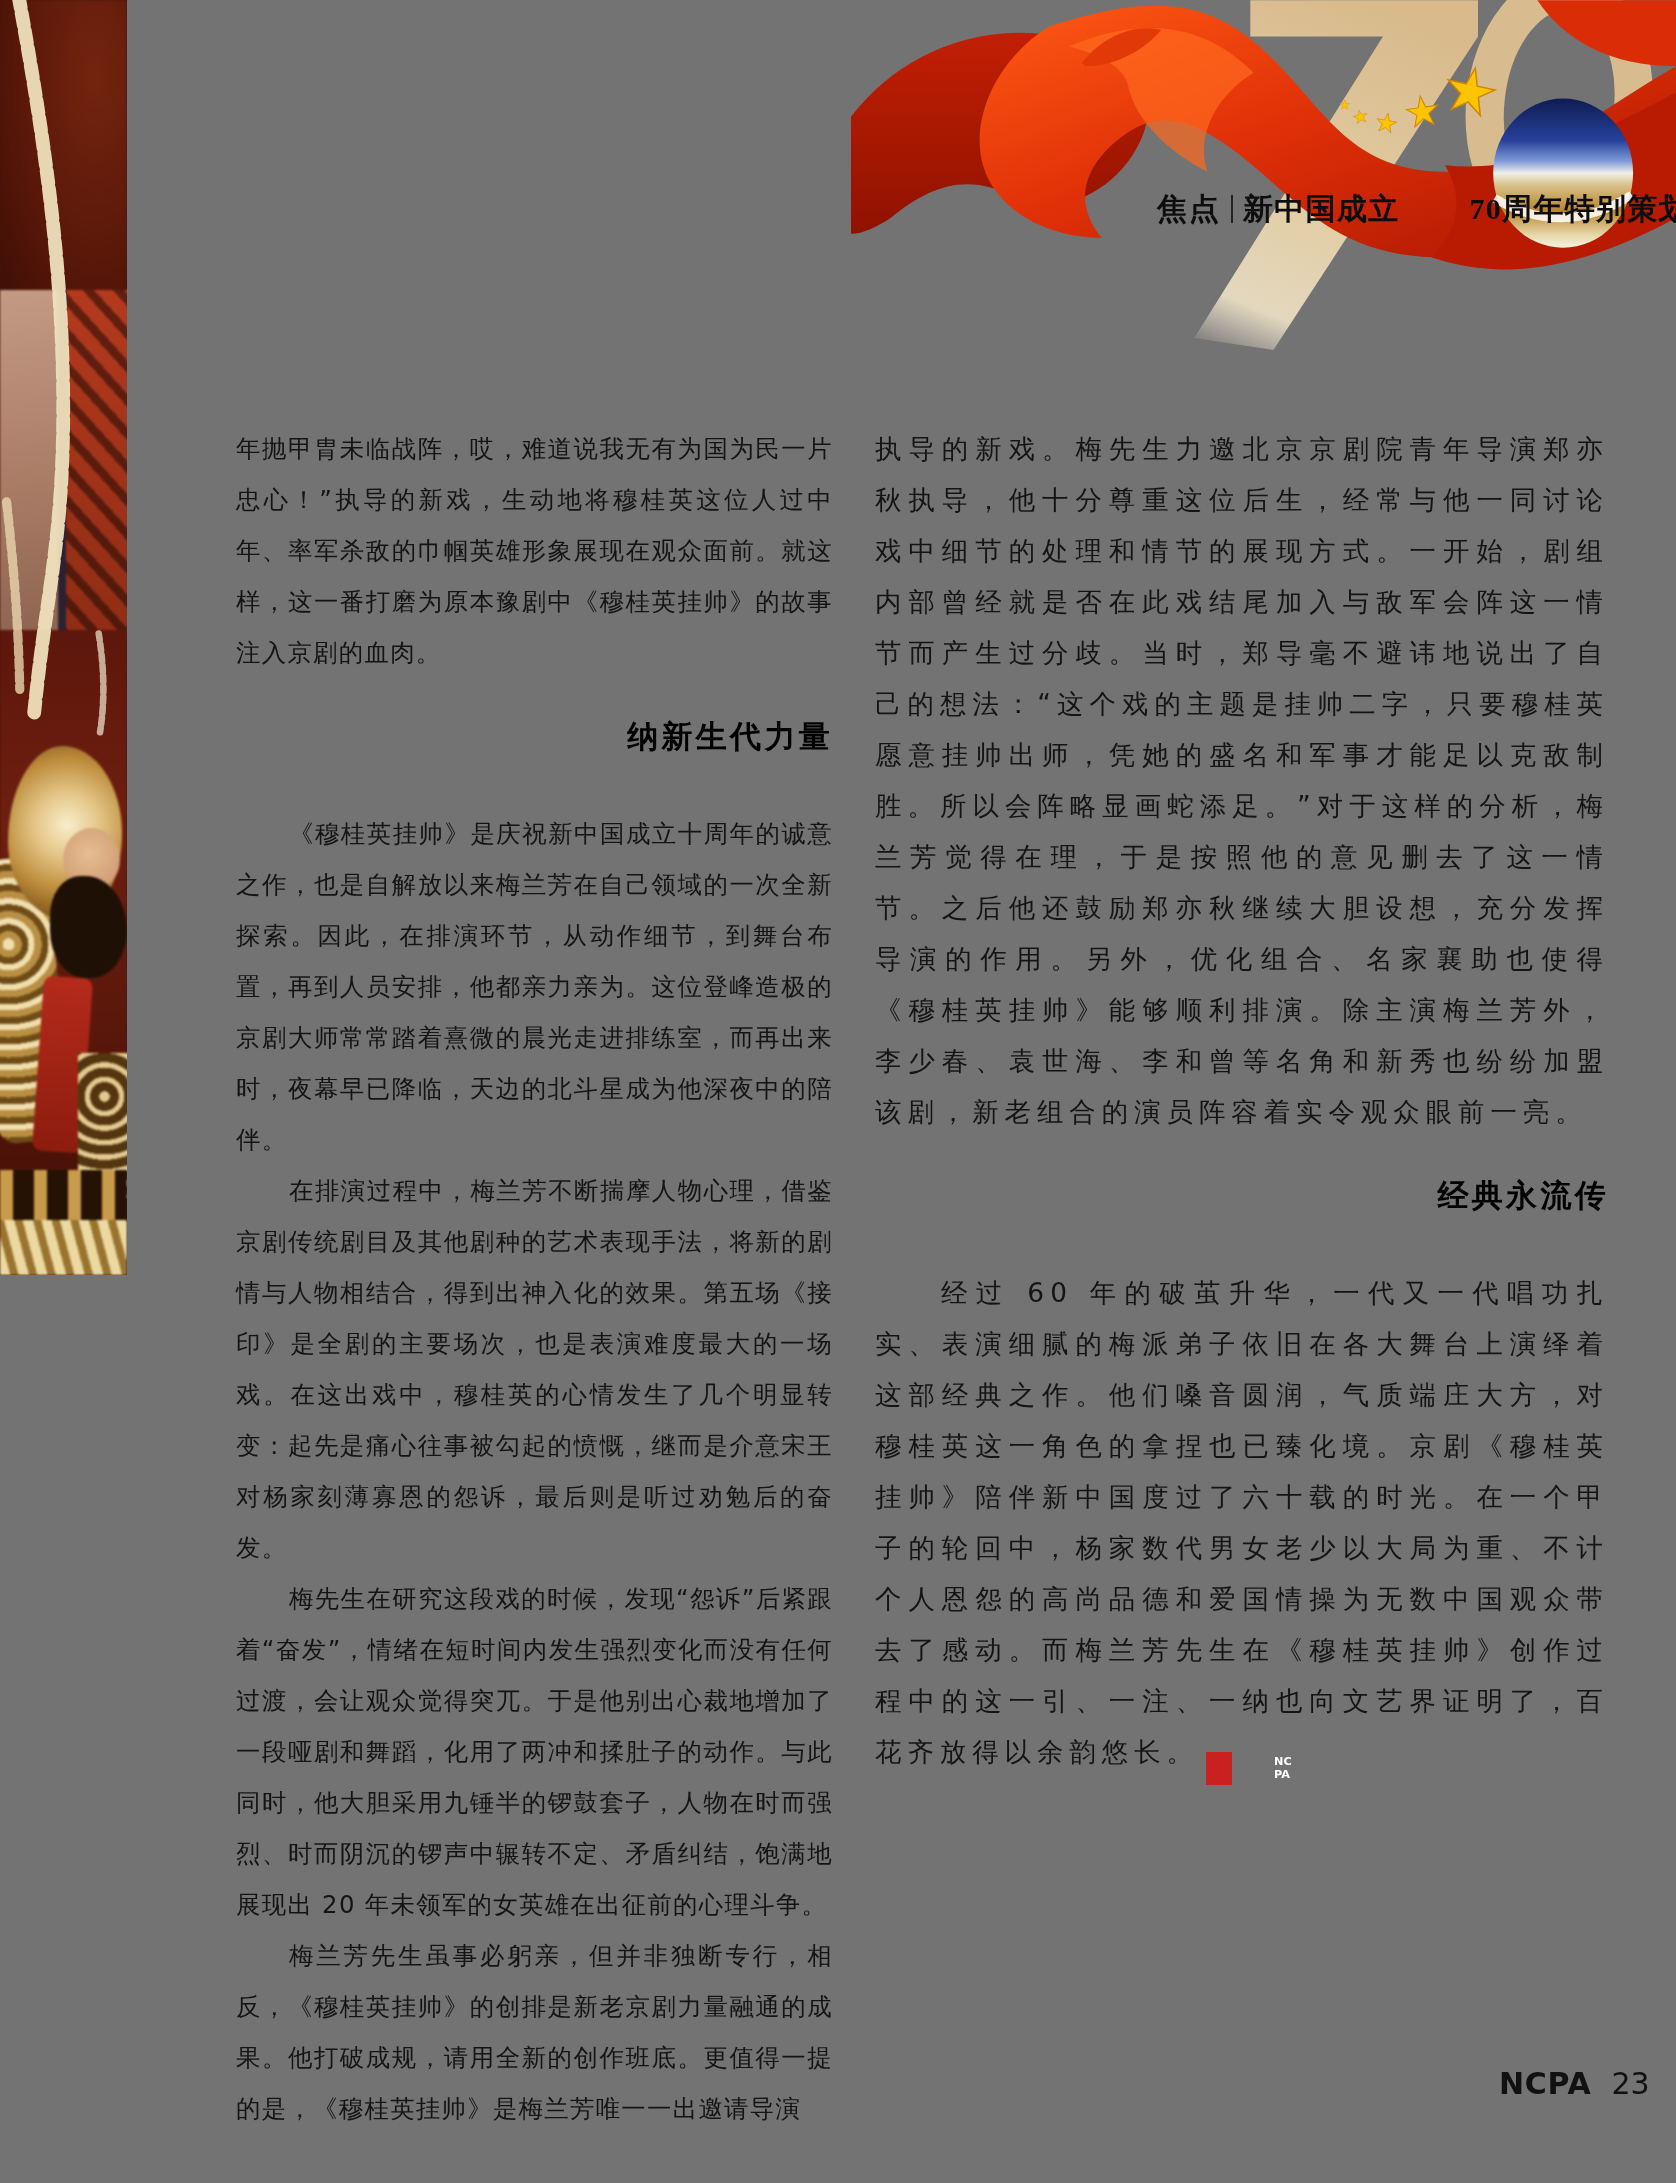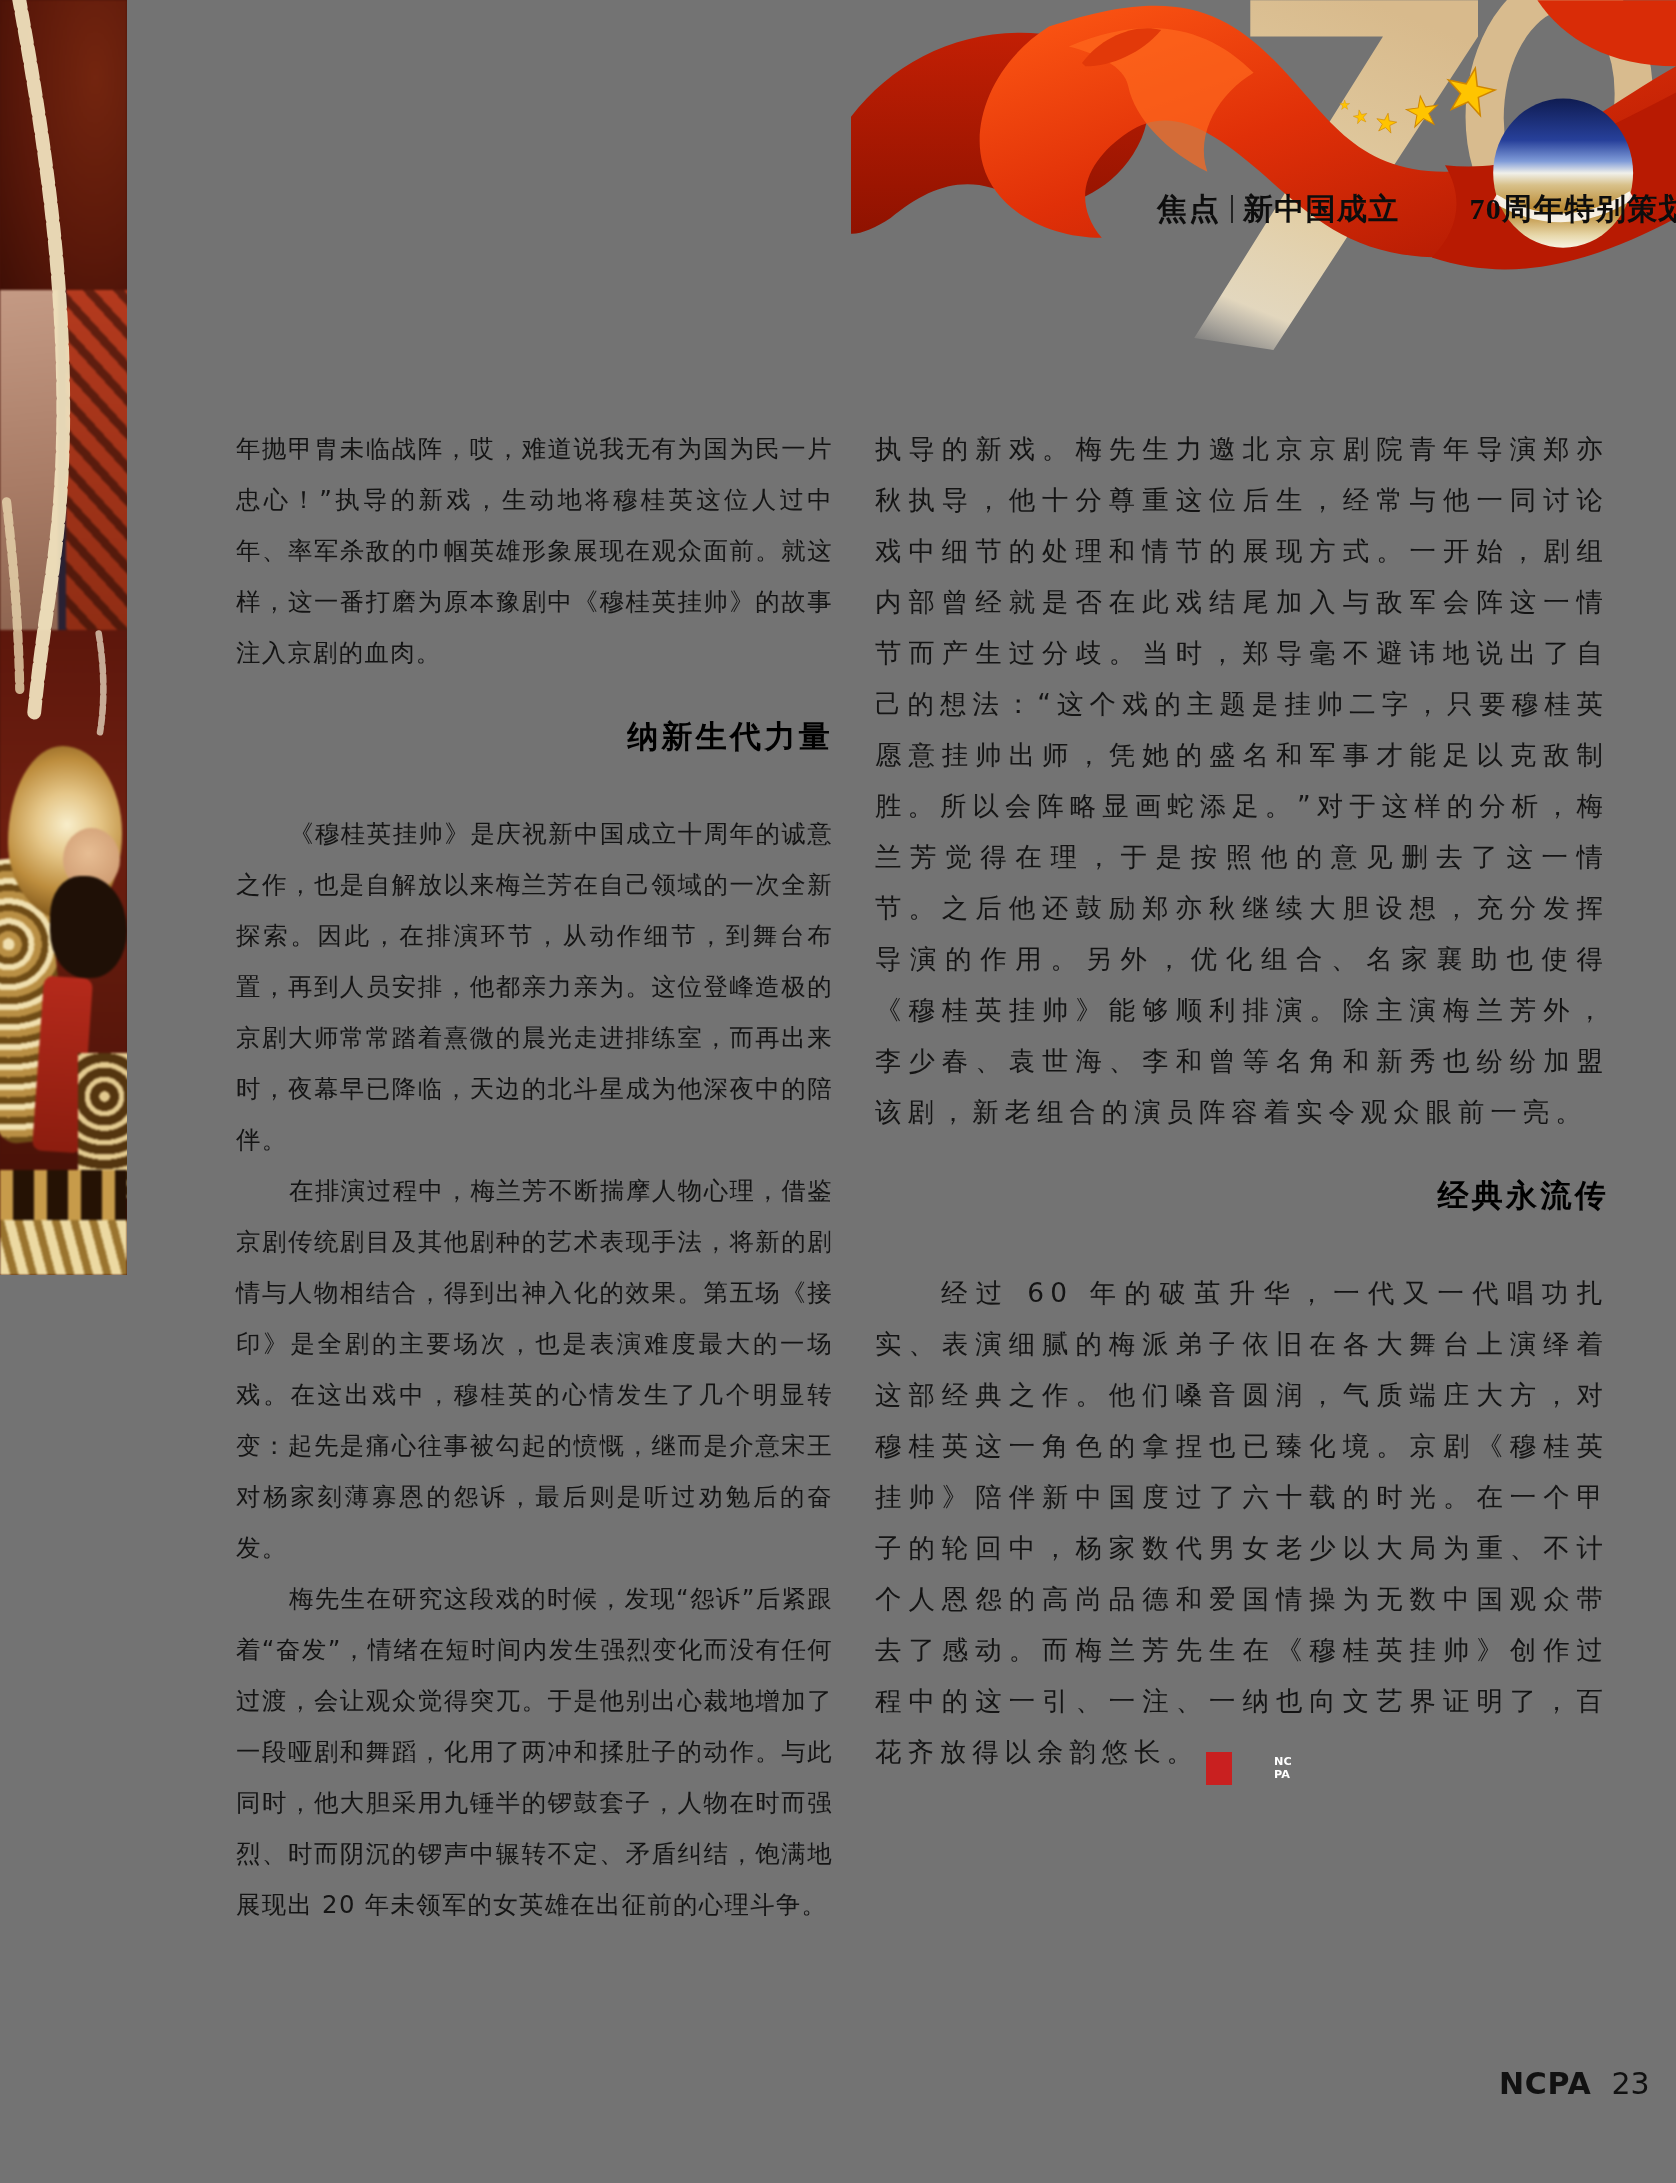--- a/index.html
+++ b/index.html
@@ -158,20 +158,21 @@
     <span class="caption-gap"></span>
     <span class="caption-serif">70周年特别策划</span>
   </div>
 
   <div class="col col-left">
     <p>年抛甲胄未临战阵，哎，难道说我无有为国为民一片忠心！”执导的新戏，生动地将穆桂英这位人过中年、率军杀敌的巾帼英雄形象展现在观众面前。就这样，这一番打磨为原本豫剧中《穆桂英挂帅》的故事注入京剧的血肉。</p>
     <h3 class="section-heading">纳新生代力量</h3>
     <p class="indent">《穆桂英挂帅》是庆祝新中国成立十周年的诚意之作，也是自解放以来梅兰芳在自己领域的一次全新探索。因此，在排演环节，从动作细节，到舞台布置，再到人员安排，他都亲力亲为。这位登峰造极的京剧大师常常踏着熹微的晨光走进排练室，而再出来时，夜幕早已降临，天边的北斗星成为他深夜中的陪伴。</p>
     <p class="indent">在排演过程中，梅兰芳不断揣摩人物心理，借鉴京剧传统剧目及其他剧种的艺术表现手法，将新的剧情与人物相结合，得到出神入化的效果。第五场《接印》是全剧的主要场次，也是表演难度最大的一场戏。在这出戏中，穆桂英的心情发生了几个明显转变：起先是痛心往事被勾起的愤慨，继而是介意宋王对杨家刻薄寡恩的怨诉，最后则是听过劝勉后的奋发。</p>
     <p class="indent">梅先生在研究这段戏的时候，发现“怨诉”后紧跟着“奋发”，情绪在短时间内发生强烈变化而没有任何过渡，会让观众觉得突兀。于是他别出心裁地增加了一段哑剧和舞蹈，化用了两冲和揉肚子的动作。与此同时，他大胆采用九锤半的锣鼓套子，人物在时而强烈、时而阴沉的锣声中辗转不定、矛盾纠结，饱满地展现出 20 年未领军的女英雄在出征前的心理斗争。</p>
+    <p class="indent">梅兰芳先生虽事必躬亲，但并非独断专行，相反，《穆桂英挂帅》的创排是新老京剧力量融通的成果。他打破成规，请用全新的创作班底。更值得一提的是，《穆桂英挂帅》是梅兰芳唯一一出邀请导演</p>
   </div>
 
   <div class="col col-right">
     <p>执导的新戏。梅先生力邀北京京剧院青年导演郑亦秋执导，他十分尊重这位后生，经常与他一同讨论戏中细节的处理和情节的展现方式。一开始，剧组内部曾经就是否在此戏结尾加入与敌军会阵这一情节而产生过分歧。当时，郑导毫不避讳地说出了自己的想法：“这个戏的主题是挂帅二字，只要穆桂英愿意挂帅出师，凭她的盛名和军事才能足以克敌制胜。所以会阵略显画蛇添足。”对于这样的分析，梅兰芳觉得在理，于是按照他的意见删去了这一情节。之后他还鼓励郑亦秋继续大胆设想，充分发挥导演的作用。另外，优化组合、名家襄助也使得《穆桂英挂帅》能够顺利排演。除主演梅兰芳外，李少春、袁世海、李和曾等名角和新秀也纷纷加盟该剧，新老组合的演员阵容着实令观众眼前一亮。</p>
     <h3 class="section-heading">经典永流传</h3>
     <p class="indent">
       <span>经过 60 年的破茧升华，一代又一代唱功扎实、表演细腻的梅派弟子依旧在各大舞台上演绎着这部经典之作。他们嗓音圆润，气质端庄大方，对穆桂英这一角色的拿捏也已臻化境。京剧《穆桂英挂帅》陪伴新中国度过了六十载的时光。在一个甲子的轮回中，杨家数代男女老少以大局为重、不计个人恩怨的高尚品德和爱国情操为无数中国观众带去了感动。而梅兰芳先生在《穆桂英挂帅》创作过程中的这一引、一注、一纳也向文艺界证明了，百花齐放得以余韵悠长。</span><span class="ncpa-seal">
           <span>NC</span>
           <span>PA</span>
         </span>

